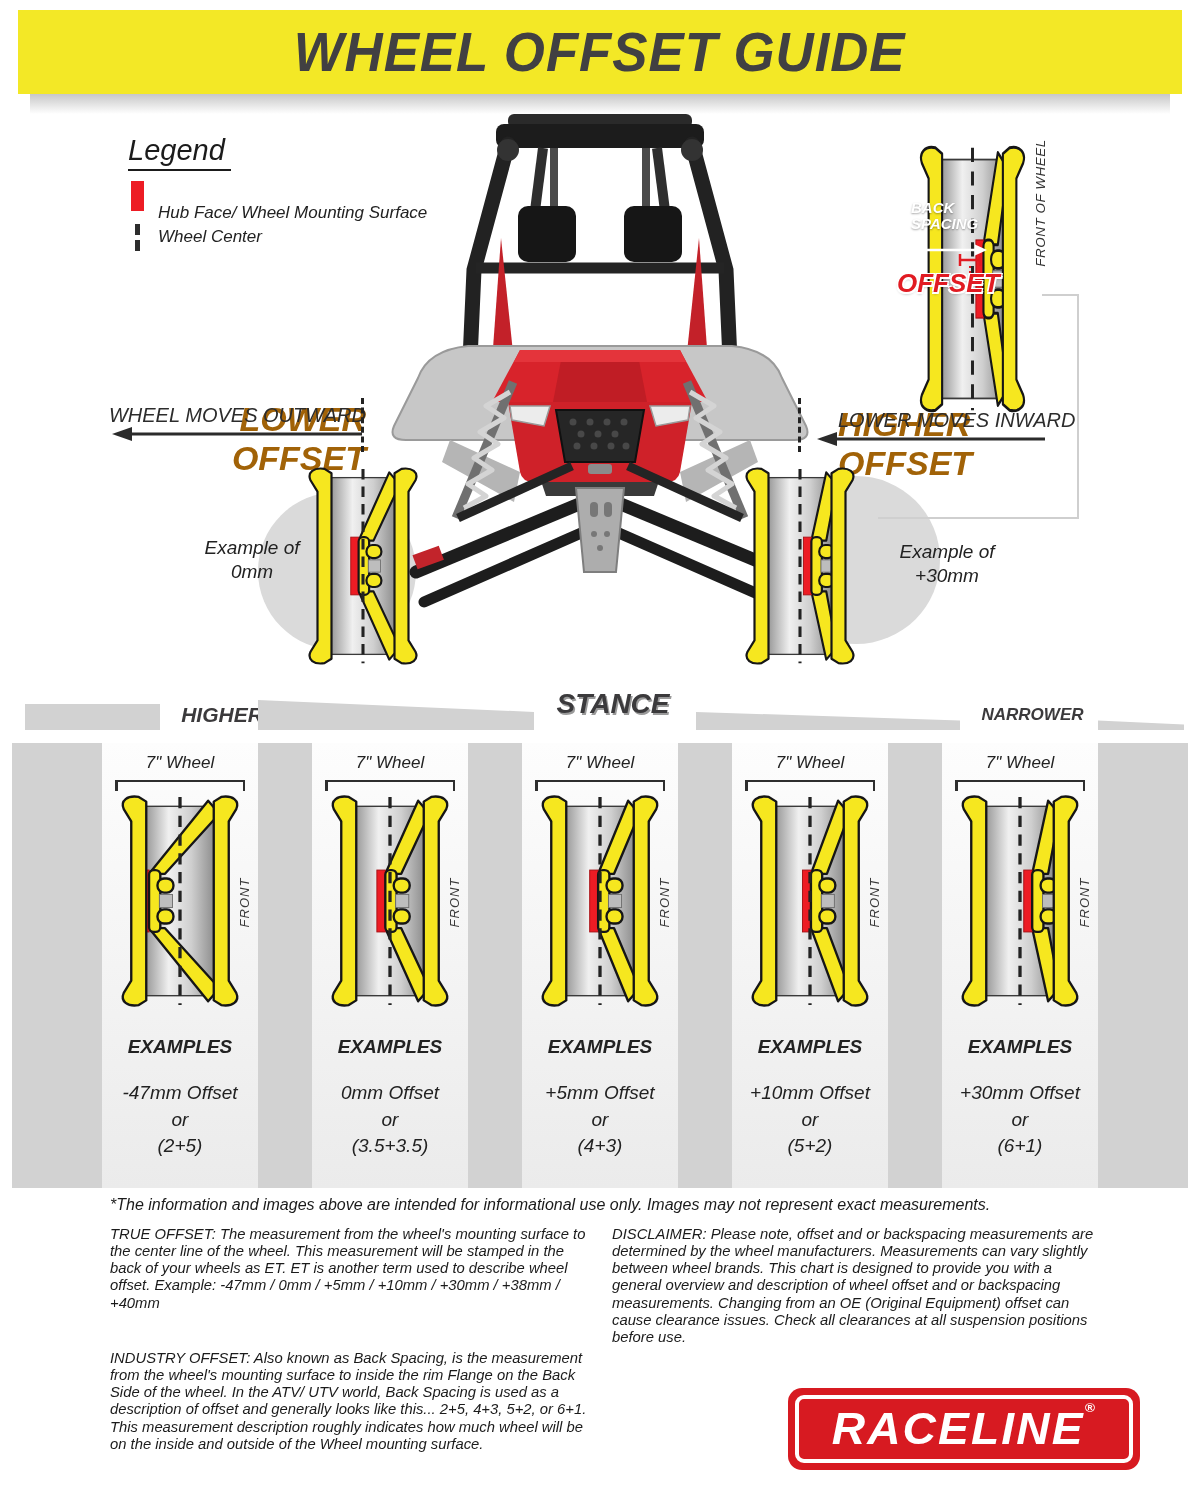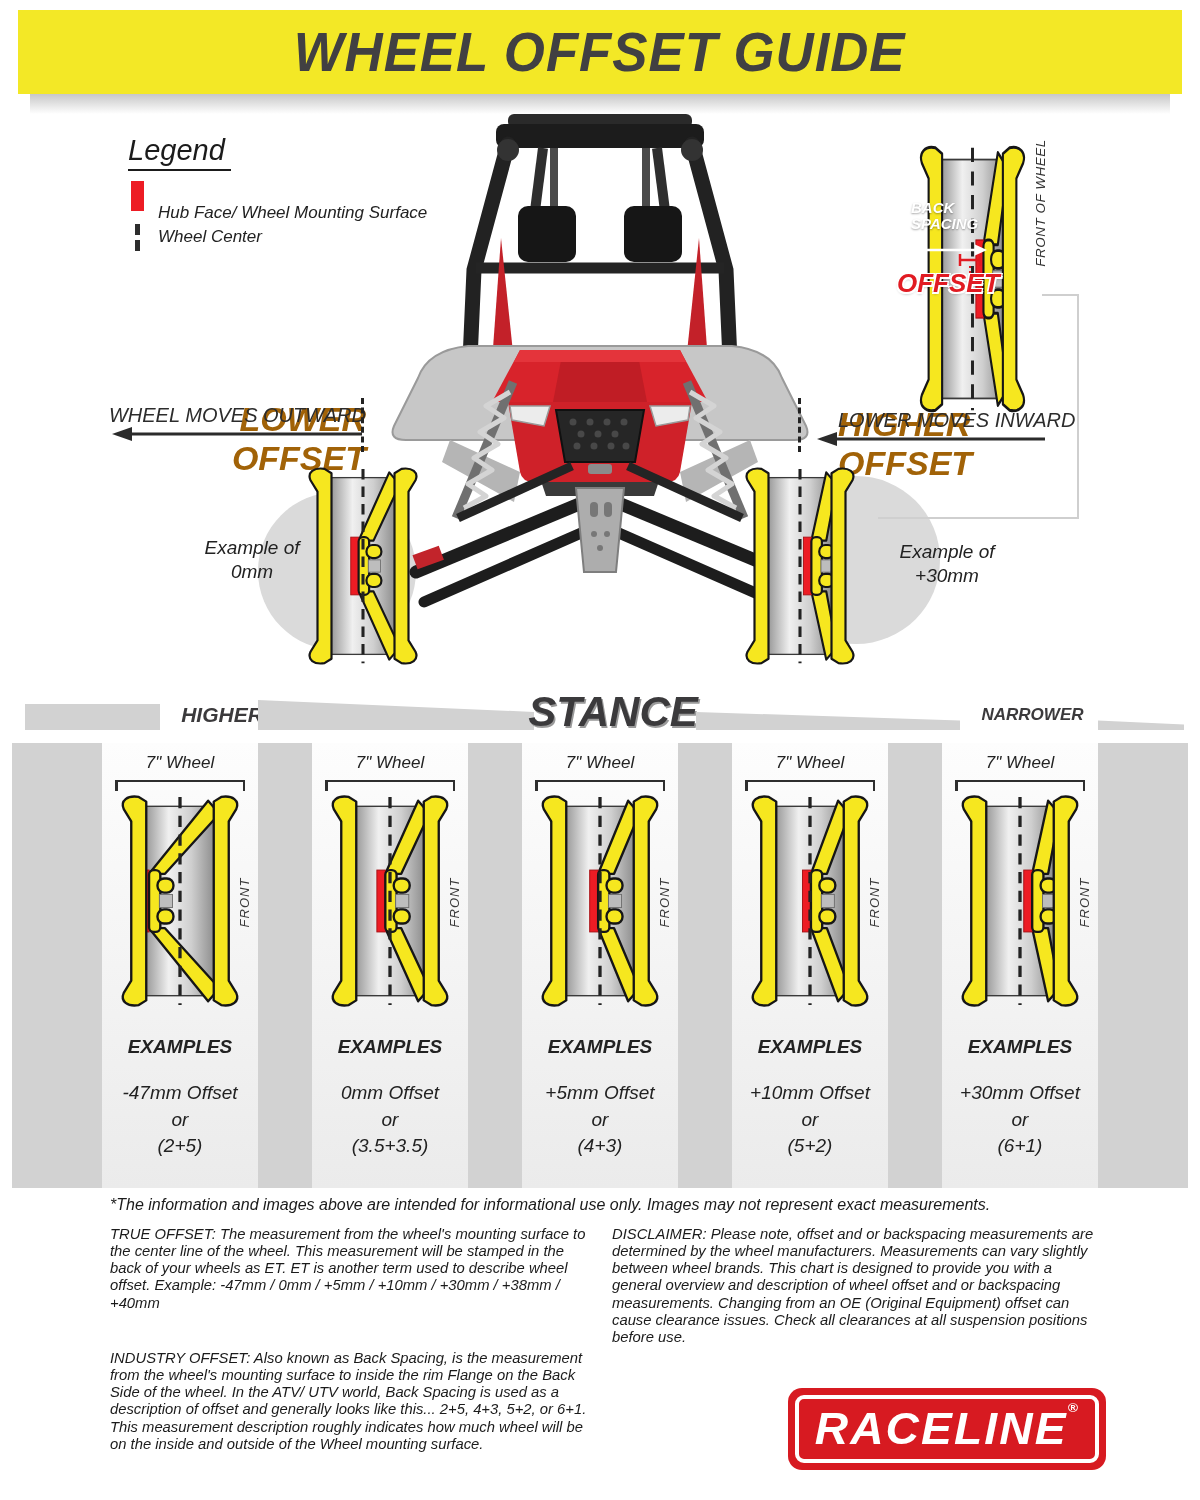--- a/index.html
+++ b/index.html
@@ -42,21 +42,21 @@
   .front-of-wheel{left:966px;top:195px;width:150px;height:16px;transform:rotate(-90deg);
                font-size:13.5px;color:#333;text-align:center;letter-spacing:.5px;}
 
   .dash-ext{border-left:3.5px dashed #222;width:0;}
 
   
   .stance-band{left:0;top:696px;width:1200px;height:52px;}
   .wedge{position:absolute;background:#d2d2d2;height:30px;top:4px;}
   .stance-word{font-weight:bold;color:#3b3a3c;text-align:center;}
   .w-wider{left:152px;top:7px;width:140px;font-size:21px;}
-  .w-stance{left:528px;top:-8px;width:170px;font-size:42px;text-shadow:1.5px 1.5px 0 #9a9a9a;}
+  .w-stance{left:528px;top:-8px;width:170px;font-size:28px;text-shadow:1.5px 1.5px 0 #9a9a9a;}
   .w-narrower{left:960px;top:9px;width:145px;font-size:17px;}
 
   
   .cols{left:0;top:743px;width:1200px;height:445px;}
   .stripe{position:absolute;top:0;height:445px;background:#d2d2d2;}
   .panel{position:absolute;top:0;height:445px;background:linear-gradient(#fdfdfd,#ebebeb);}
   .wsize{position:absolute;left:0;top:10px;width:100%;text-align:center;font-size:17px;color:#222;}
   .bracket{position:absolute;left:13px;right:13px;top:37px;height:9px;border-top:2.5px solid #2e2e2e;}
   .bracket:before,.bracket:after{content:"";position:absolute;top:0;width:2.5px;height:9px;background:#2e2e2e;}
   .bracket:before{left:0;} .bracket:after{right:0;}
@@ -68,21 +68,21 @@
   .o1{top:339px;} .o2{top:366px;text-align:center;} .o3{top:392px;}
 
   
   .footnote{left:110px;top:1196px;width:990px;font-size:16px;color:#1b1b1b;}
   .para{font-size:14.8px;line-height:1.16;color:#1b1b1b;}
   .para b{font-weight:normal;}
   .p-true{left:110px;top:1226px;width:478px;}
   .p-ind{left:110px;top:1350px;width:484px;}
   .p-dis{left:612px;top:1226px;width:484px;}
 
-  .logo{left:788px;top:1388px;width:318px;height:82px;background:#d71a21;border-radius:14px;
+  .logo{left:788px;top:1388px;width:352px;height:82px;background:#d71a21;border-radius:14px;
         display:flex;align-items:center;justify-content:center;}
   .logo-inner{position:absolute;left:7px;top:7px;right:7px;bottom:7px;border:4px solid #fff;border-radius:9px;}
   .logo-text{position:relative;color:#fff;font-weight:bold;font-size:44px;letter-spacing:2px;transform:scaleX(1.05);}
   .logo-reg{font-size:13px;vertical-align:top;position:relative;top:-4px;}
 
   svg{display:block;overflow:visible;}
 </style>
 </head>
 <body>
 

